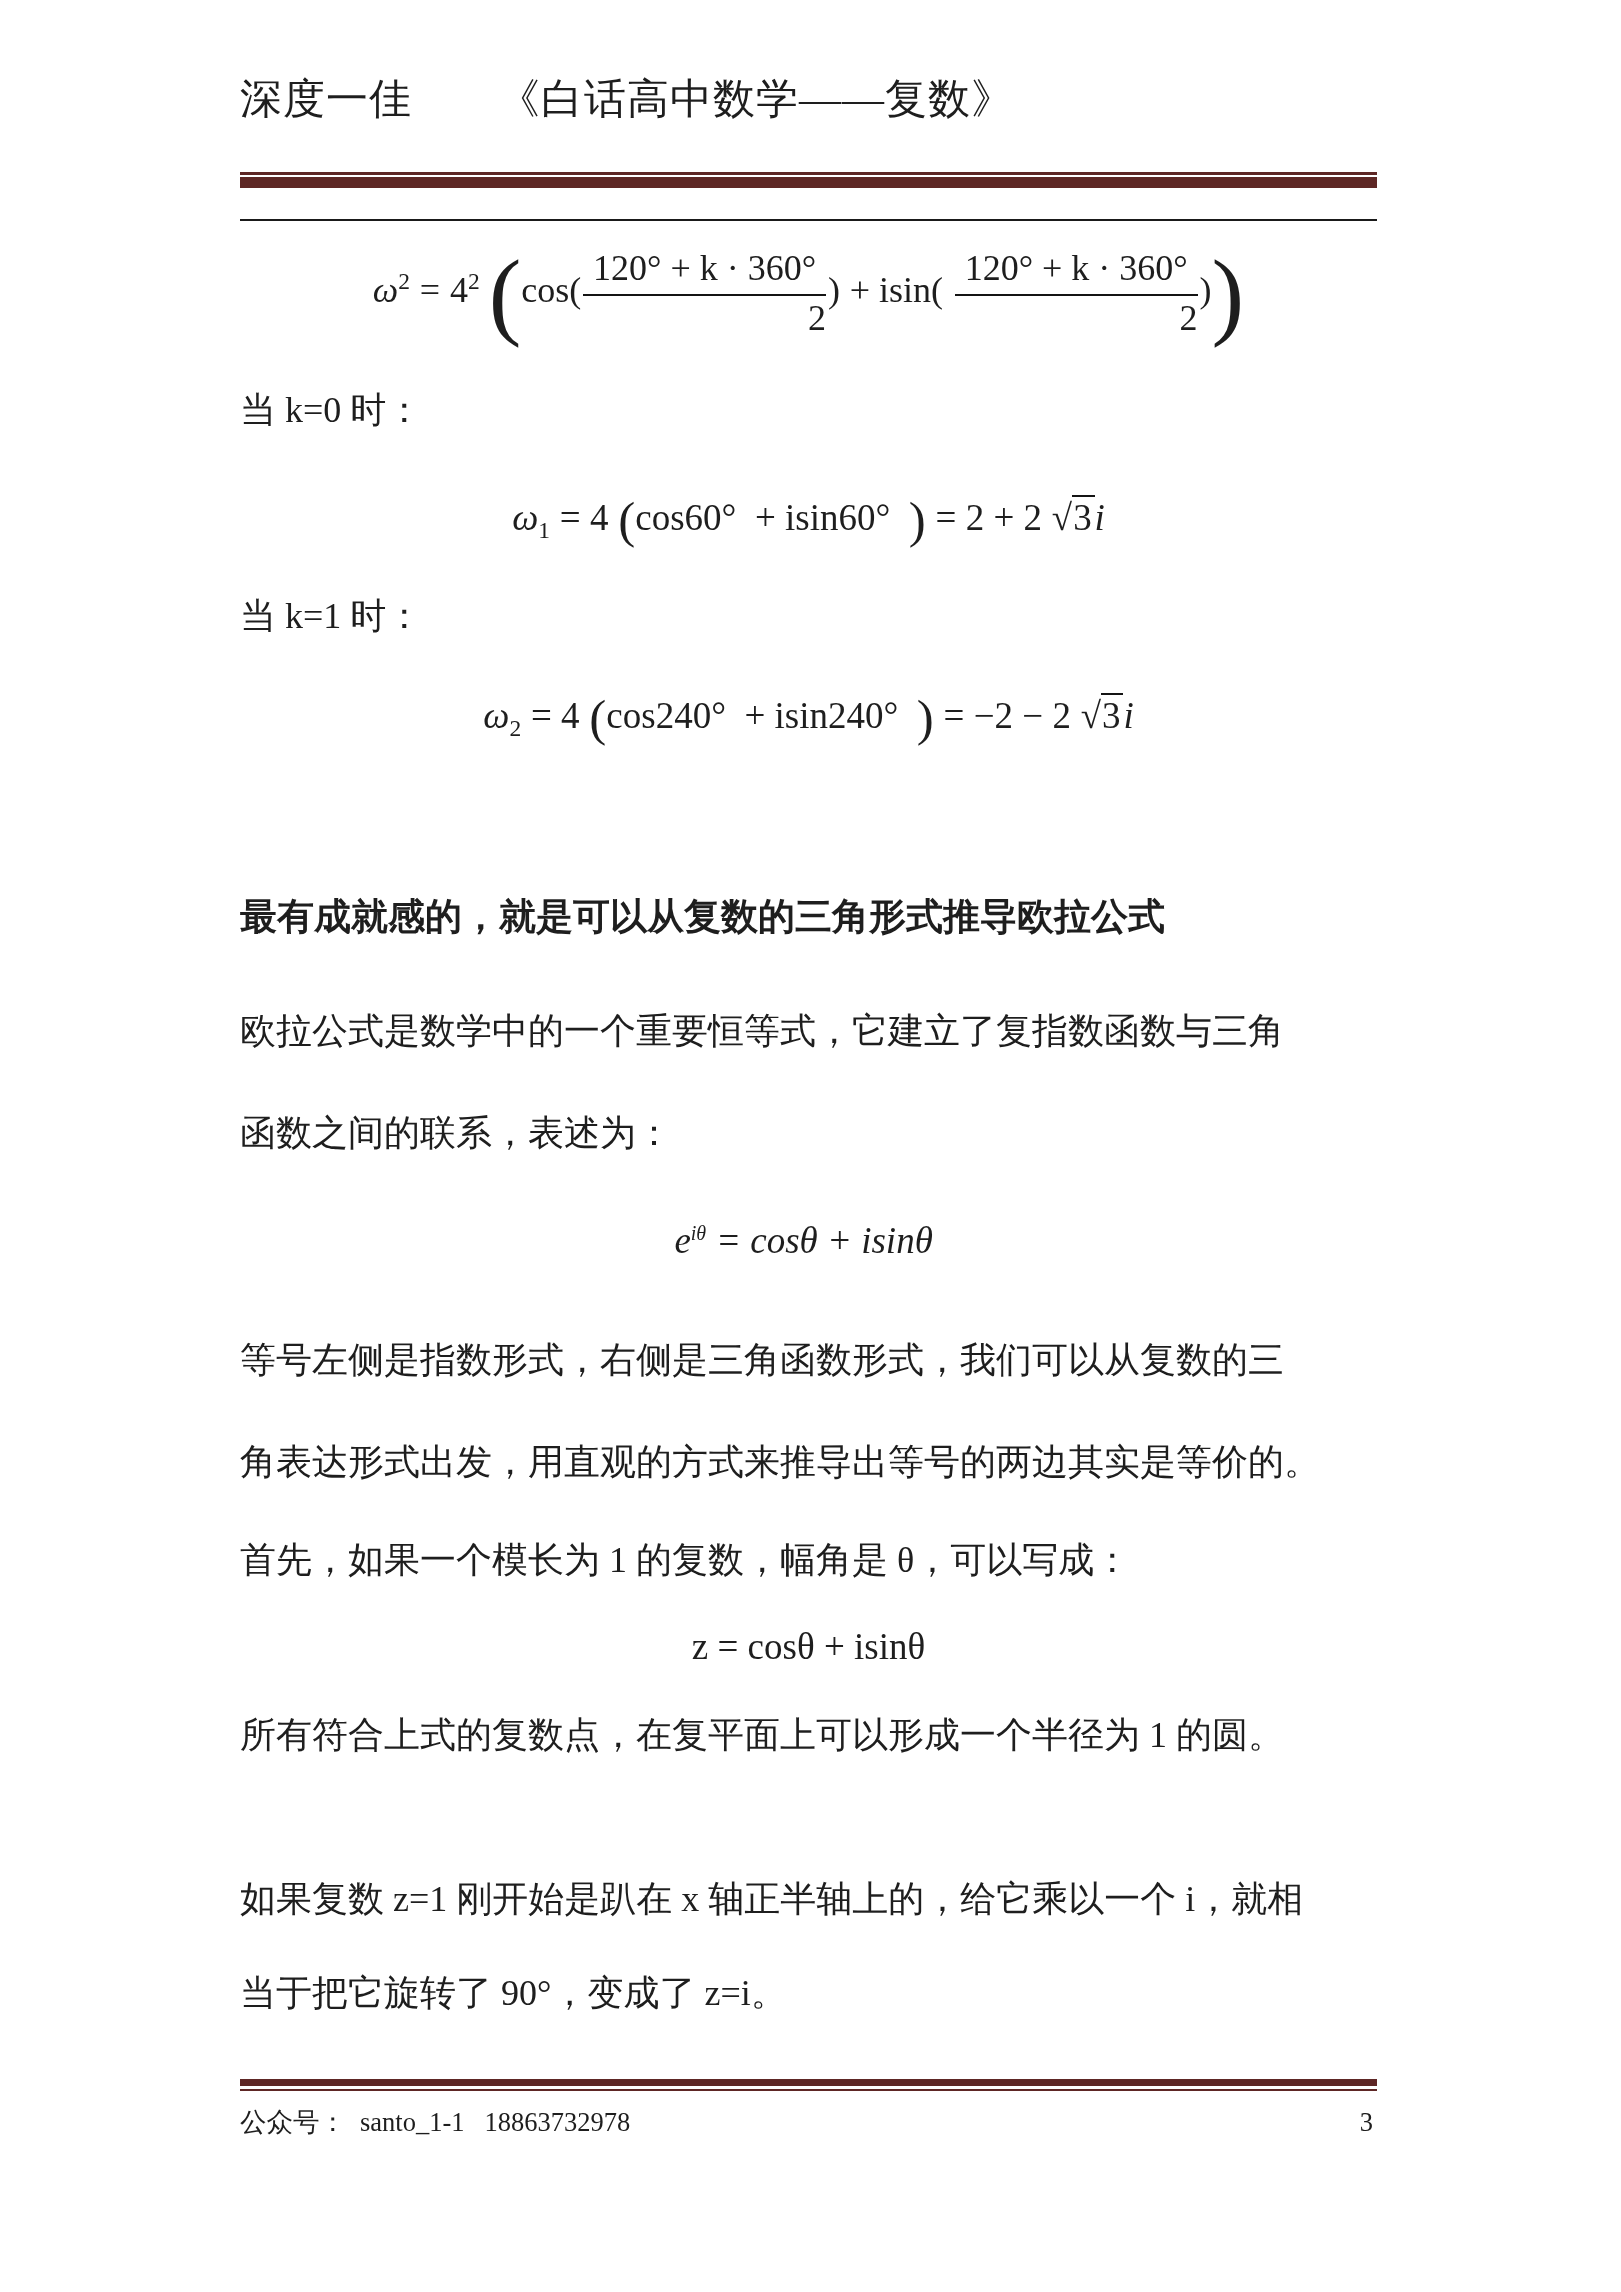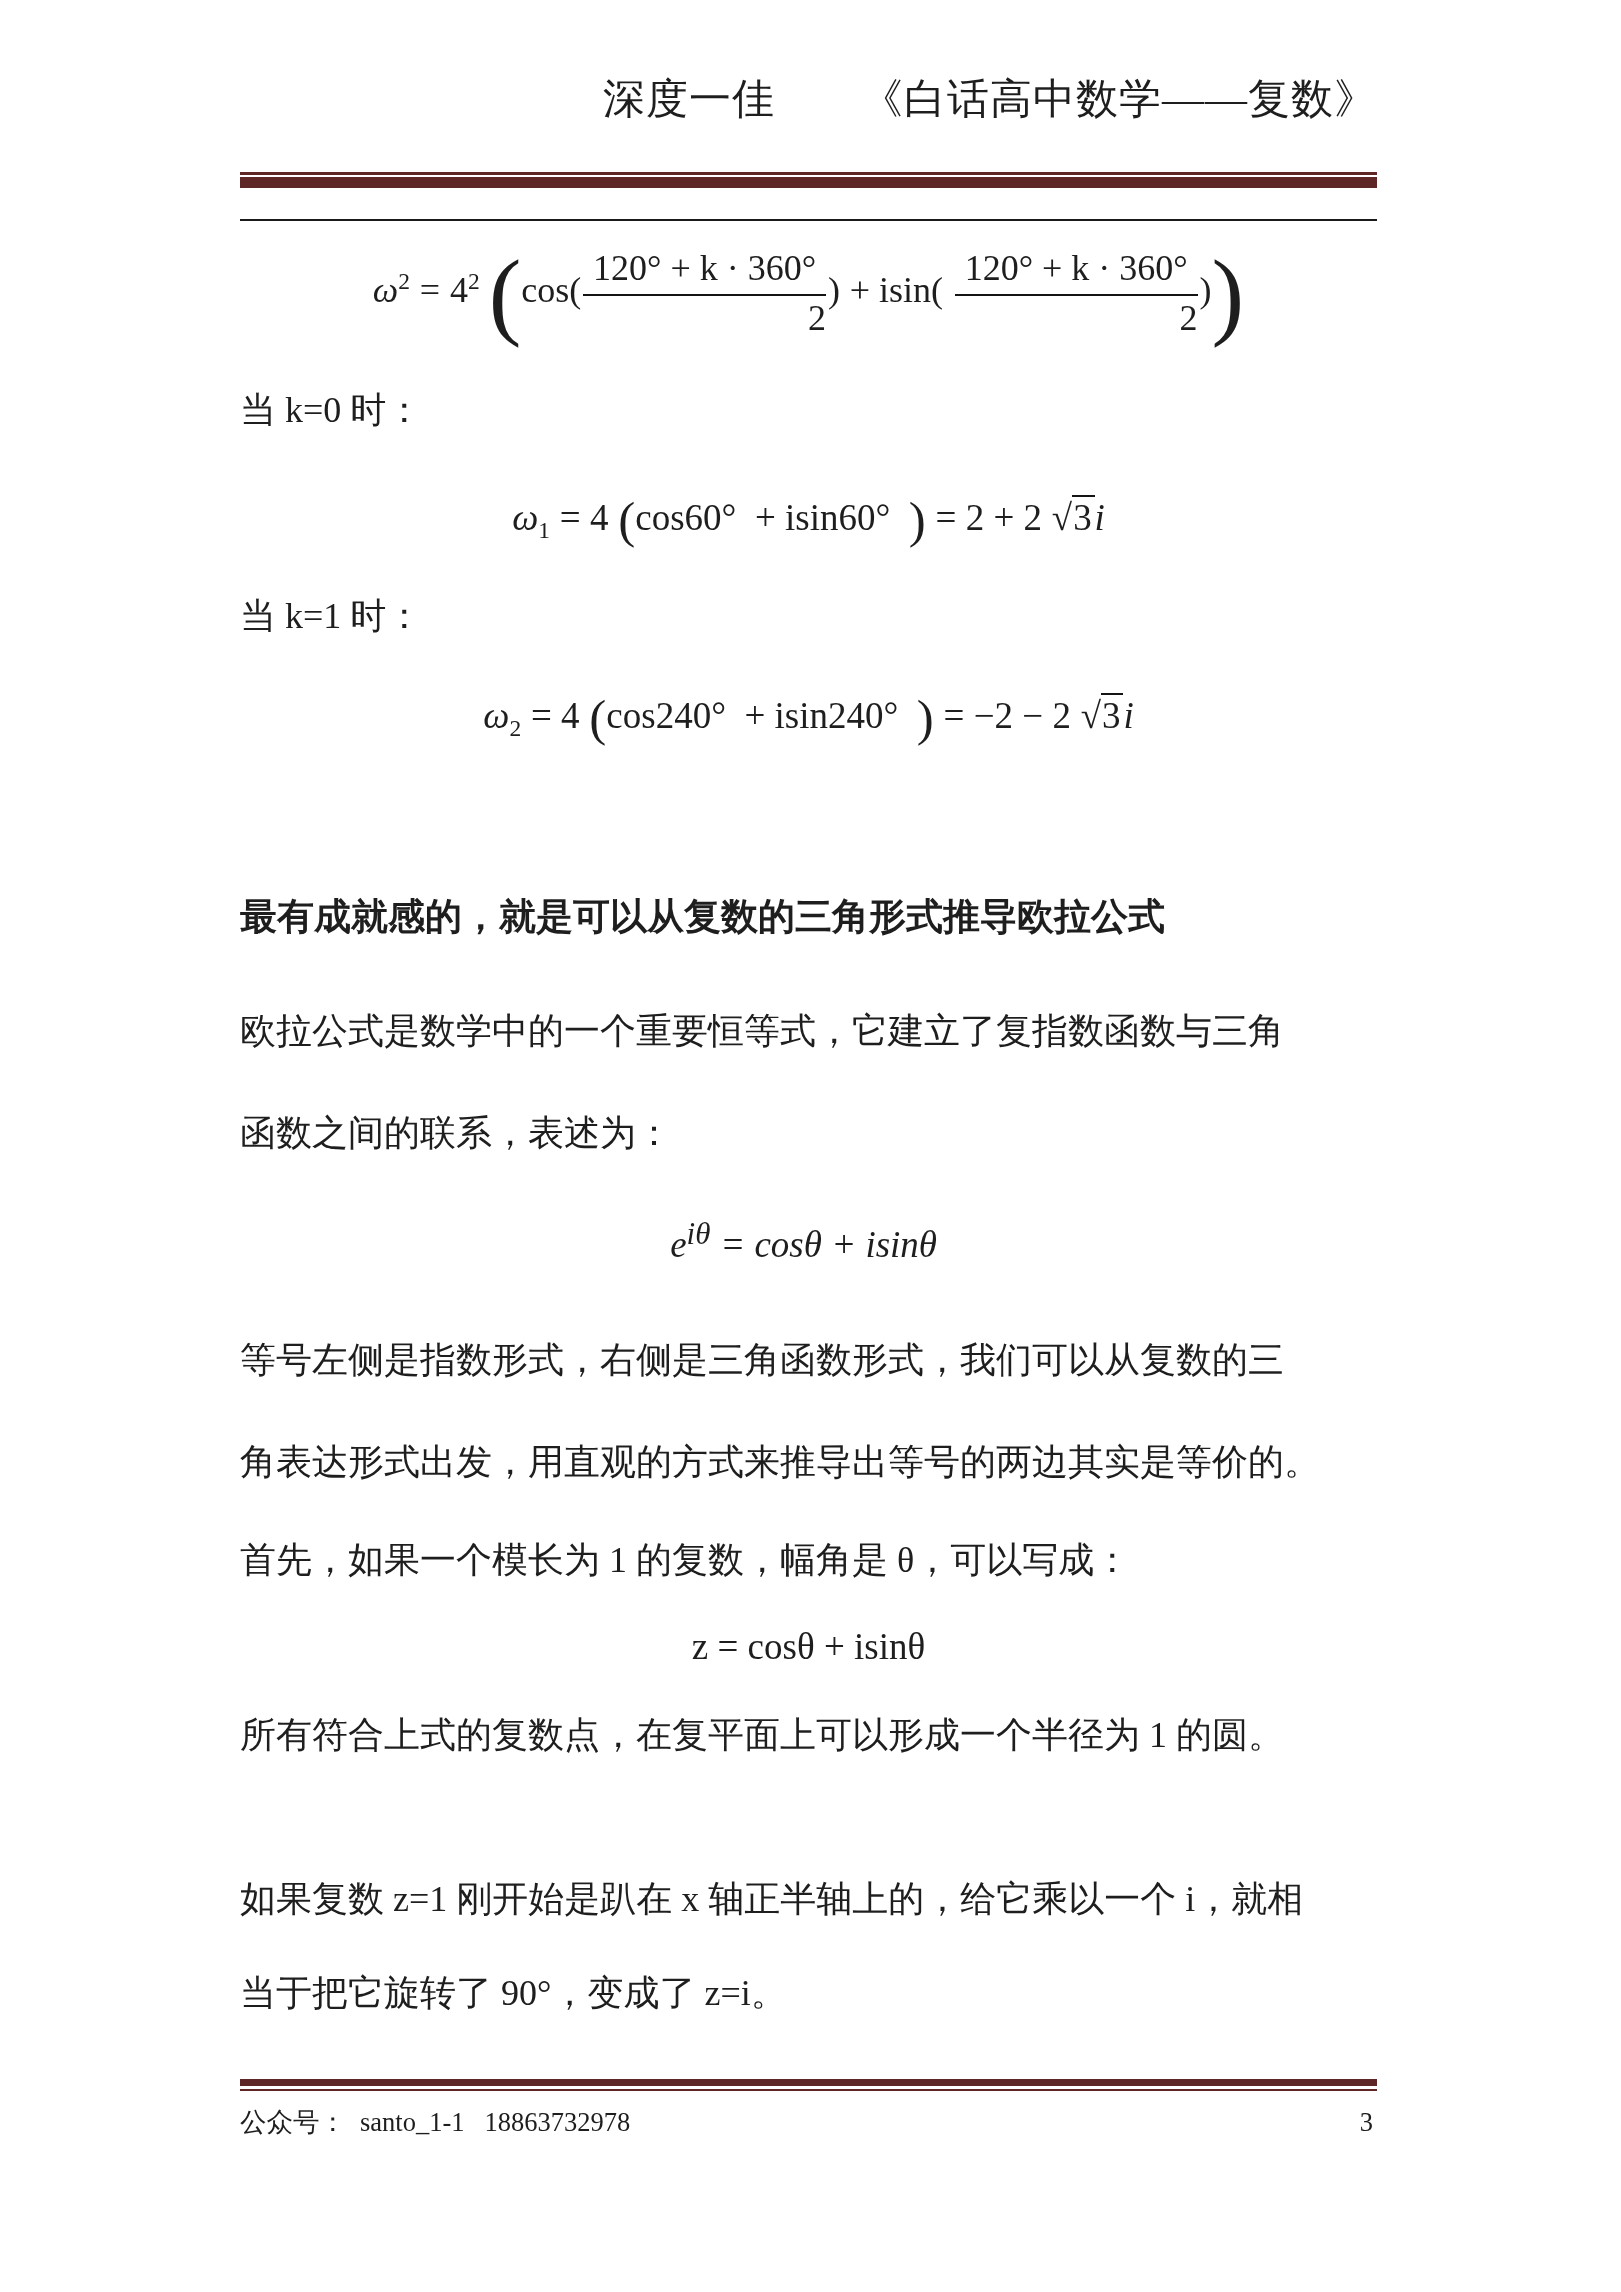--- a/index.html
+++ b/index.html
@@ -2,21 +2,21 @@
 <html><head>
 <meta charset="utf-8">
 <style>
   html,body{margin:0;padding:0}
   body{
     width:1621px;height:2293px;background:#ffffff;position:relative;
     font-family:"Liberation Serif","DejaVu Serif",serif;color:#1e1e1e;
     overflow:hidden;
   }
   .abs{position:absolute;left:240px;width:1137px}
-  .title{top:76px;font-size:42px;line-height:47px;text-align:right;letter-spacing:1px;white-space:pre}
+  .title{top:76px;font-size:42px;line-height:47px;text-align:left;letter-spacing:1px;white-space:pre}
   .rule{position:absolute;left:240px;width:1137px}
   .rule.hthin{top:172px;height:2.9px}
   .rule.hthick{top:177px;height:10.8px}
   .rule.black{top:219px;height:2px;background:#1a1a1a}
   .rule.fthick{top:2079px;height:6.9px}
   .rule.fthin{top:2089px;height:2px}
 
   
   .eq{text-align:center}
   .eq1{top:223px;height:116px;font-size:36px;line-height:116px;white-space:nowrap}
@@ -28,21 +28,21 @@
   .eq2{top:490px}
   .eq3{top:688px}
   .eqe{top:1206px}
   .eqz{top:1619px;font-size:37px;line-height:55px}
   .mx{margin:0 9.8px}
   .mp{font-size:51px;vertical-align:-6.9px;line-height:0}
   .it{font-style:italic}
   .pre{white-space:pre}
   sup{font-size:23.5px}
   sub{font-size:23.5px}
-  .eus{font-size:31px;font-style:italic}
+  .eus{font-size:20px;font-style:italic}
   .rad{border-top:2.9px solid #141414;padding:0 2.9px 0 1px}
 
   
   .bline{font-size:36px;line-height:102px}
   .k0{top:359px}
   .k1{top:565px}
   .heading{top:866px;font-weight:bold;font-size:37px;font-family:"Liberation Sans","DejaVu Sans",sans-serif}
   .p1{top:980px}
   .p2{top:1309px}
   .p3{top:1509px}

